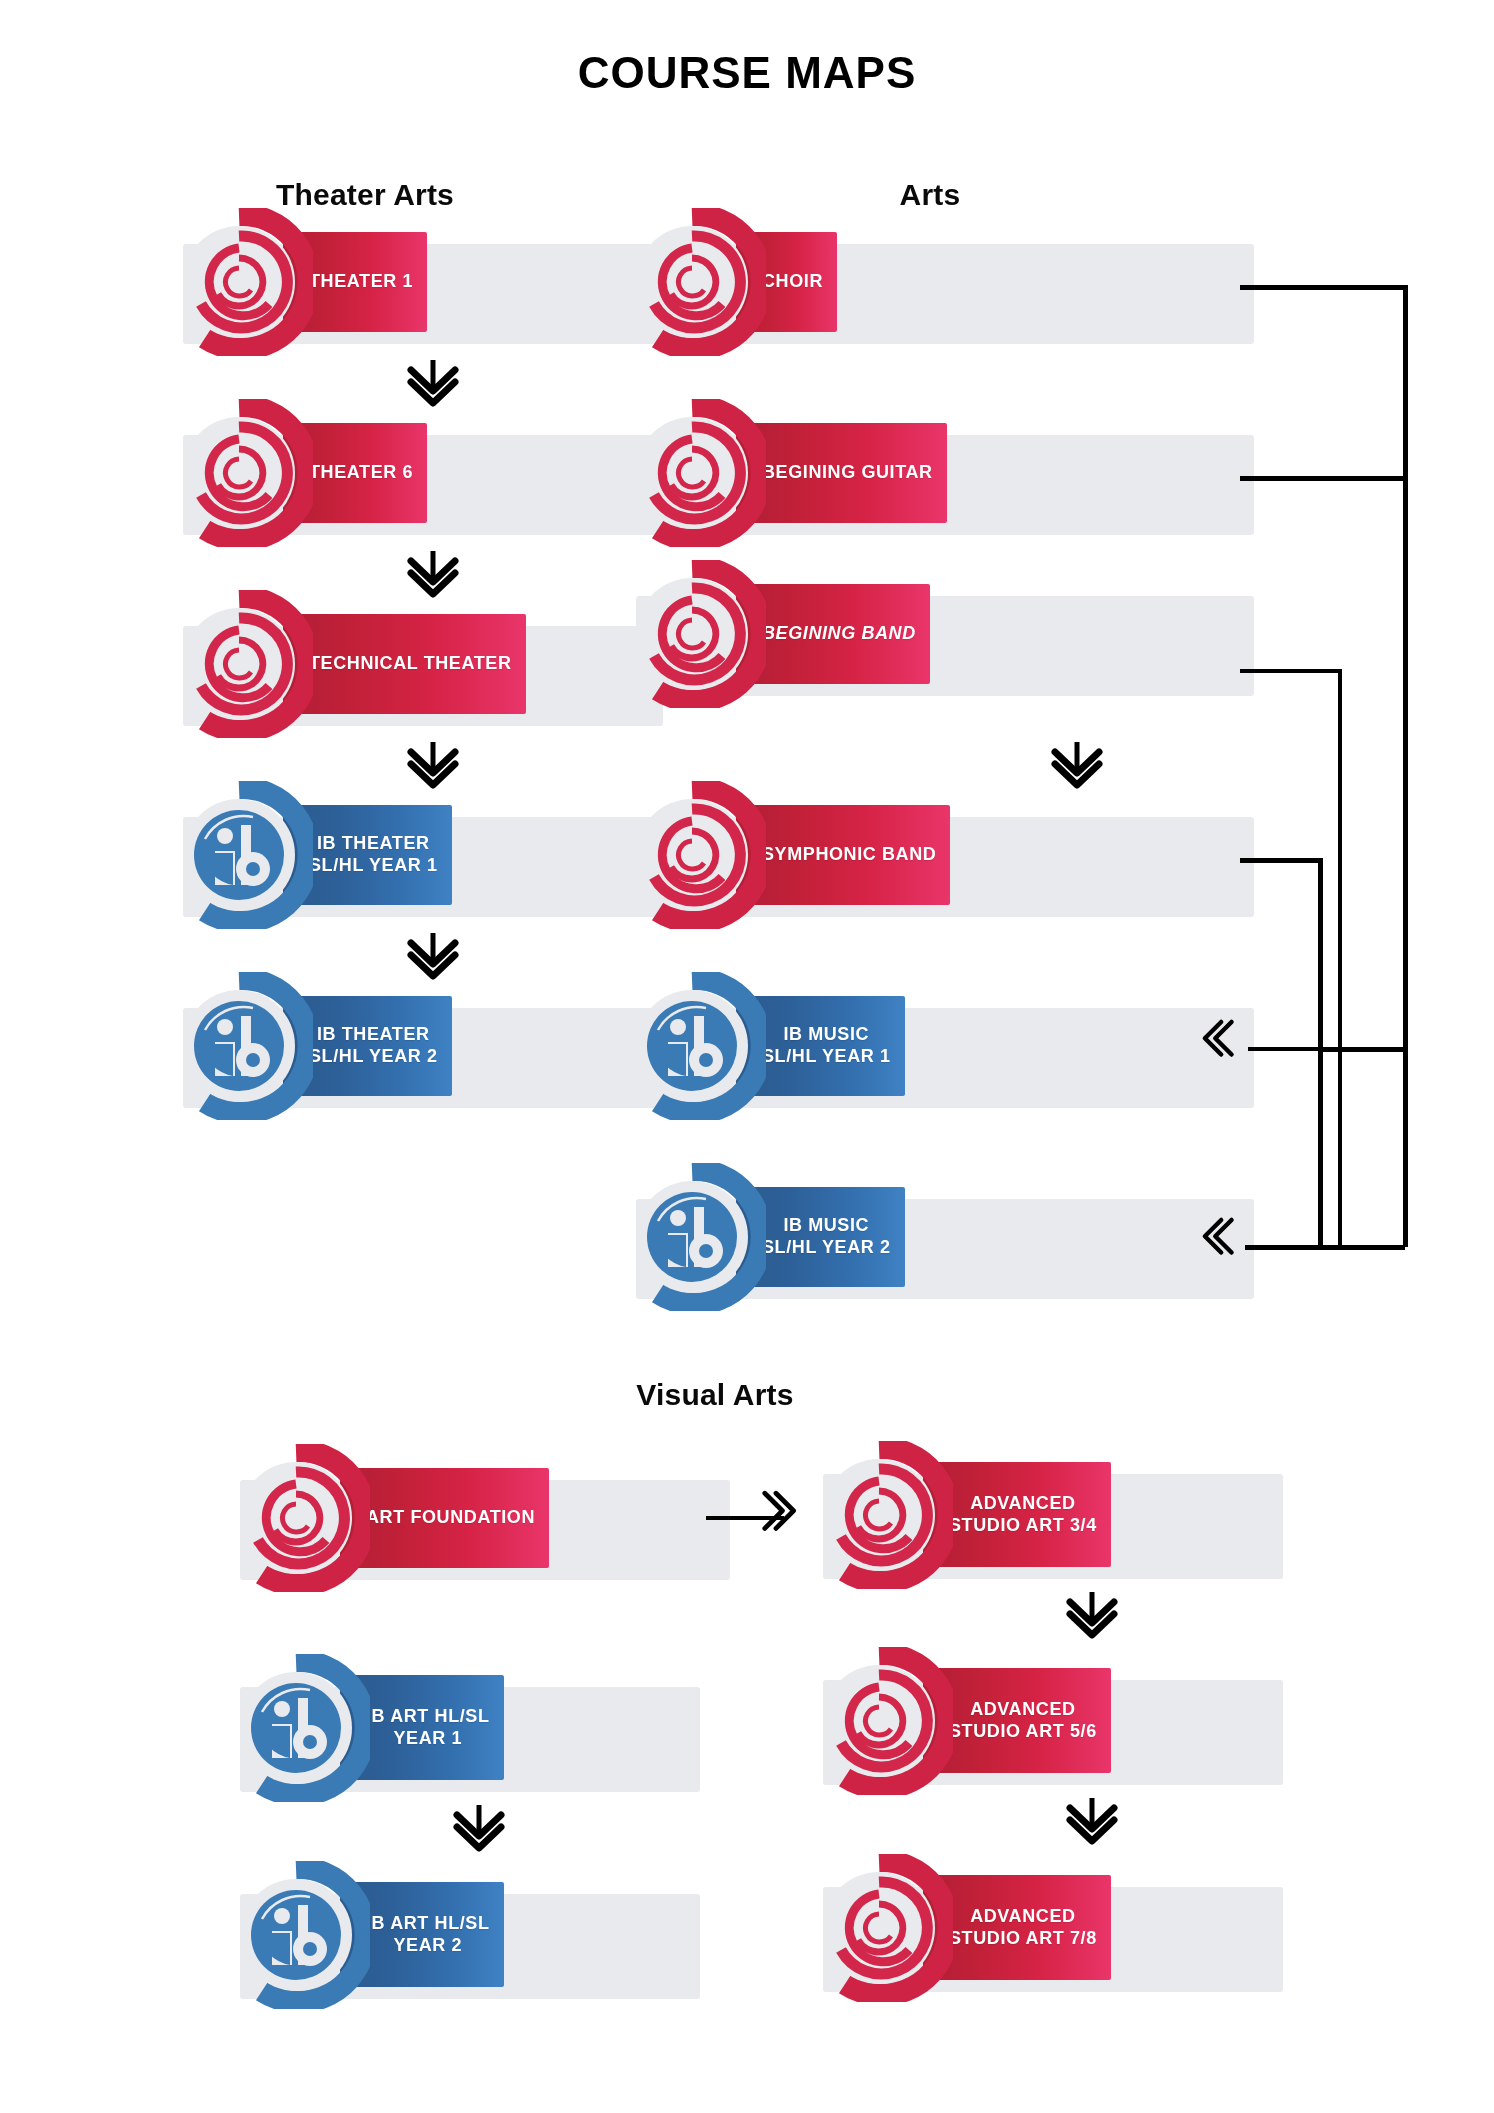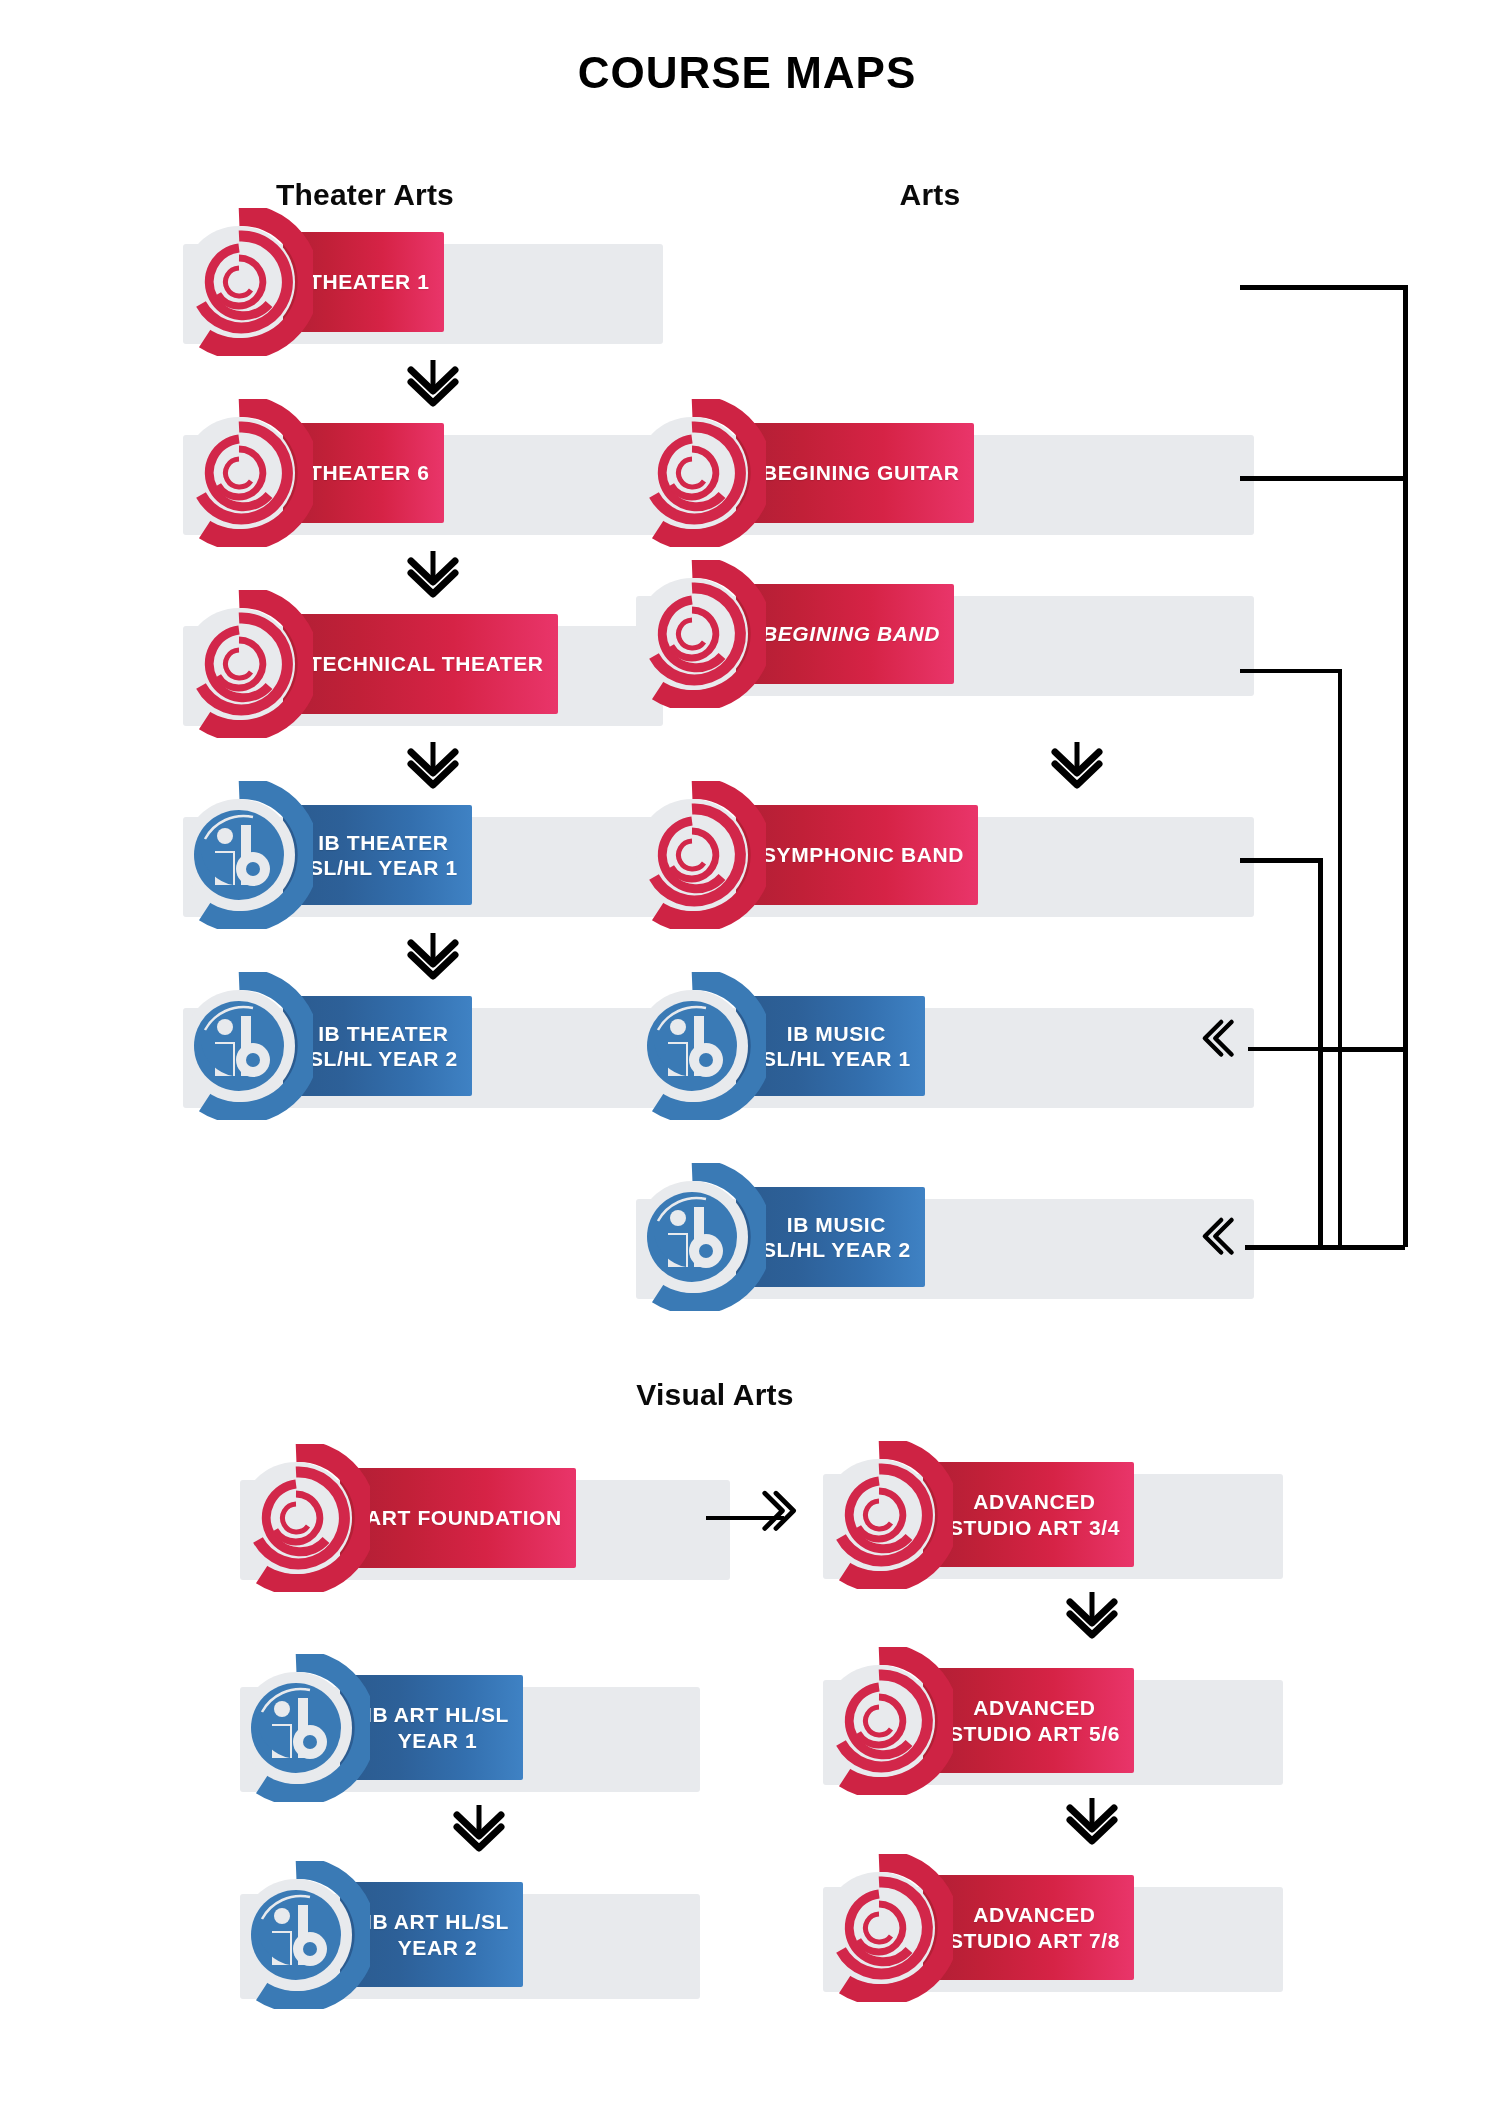--- a/index.html
+++ b/index.html
@@ -31,21 +31,21 @@
   .bar{
     position:absolute;left:118px;top:0;height:100%;
     border-radius:2px 2px 2px 2px;
     display:flex;align-items:center;justify-content:center;
     box-sizing:border-box;padding:0 14px 0 26px;
   }
   .bar.red{background:linear-gradient(90deg,#b01f35 0%,#c12038 28%,#d62346 62%,#e9356a 100%);}
   .bar.blue{background:linear-gradient(90deg,#2b5b8f 0%,#2d6098 32%,#336fae 68%,#3f82c4 100%);}
   .bar .label{
     color:#ffffff;font-weight:bold;text-align:center;line-height:1.2;
-    font-size:21px;letter-spacing:.6px;font-family:"Liberation Sans",sans-serif;
+    font-size:18px;letter-spacing:.6px;font-family:"Liberation Sans",sans-serif;
     text-shadow:0 1px 1px rgba(0,0,0,.12);
   }
   .bar .label .l2{display:block;}
 
   
   .icon-wrap{position:absolute;left:0;top:50%;transform:translateY(-50%);
              width:148px;height:148px;z-index:5;}
   .icon-wrap svg{display:block;width:148px;height:148px;}
 
   
@@ -213,20 +213,33 @@
         <span class="l2">SL/HL YEAR 2</span>
       </div>
     </div>
     <div class="icon-wrap">
       <svg viewBox="0 0 148 148">
           <use href="#ib-glyph"></use>
         </svg>
     </div>
   </div>
 
+  <div class="node" style="left:618px;top:232px;width:618px;height:100px;">
+    <div class="shadow"></div>
+    <div class="bar red">
+      <div class="label">
+        <span>CHOIR</span>
+      </div>
+    </div>
+    <div class="icon-wrap">
+      <svg viewBox="0 0 148 148">
+          <use href="#spiral-glyph"></use>
+        </svg>
+    </div>
+  </div>
 
   <div class="node" style="left:618px;top:423px;width:618px;height:100px;">
     <div class="shadow"></div>
     <div class="bar red">
       <div class="label">
         <span>BEGINING GUITAR</span>
       </div>
     </div>
     <div class="icon-wrap">
       <svg viewBox="0 0 148 148">

